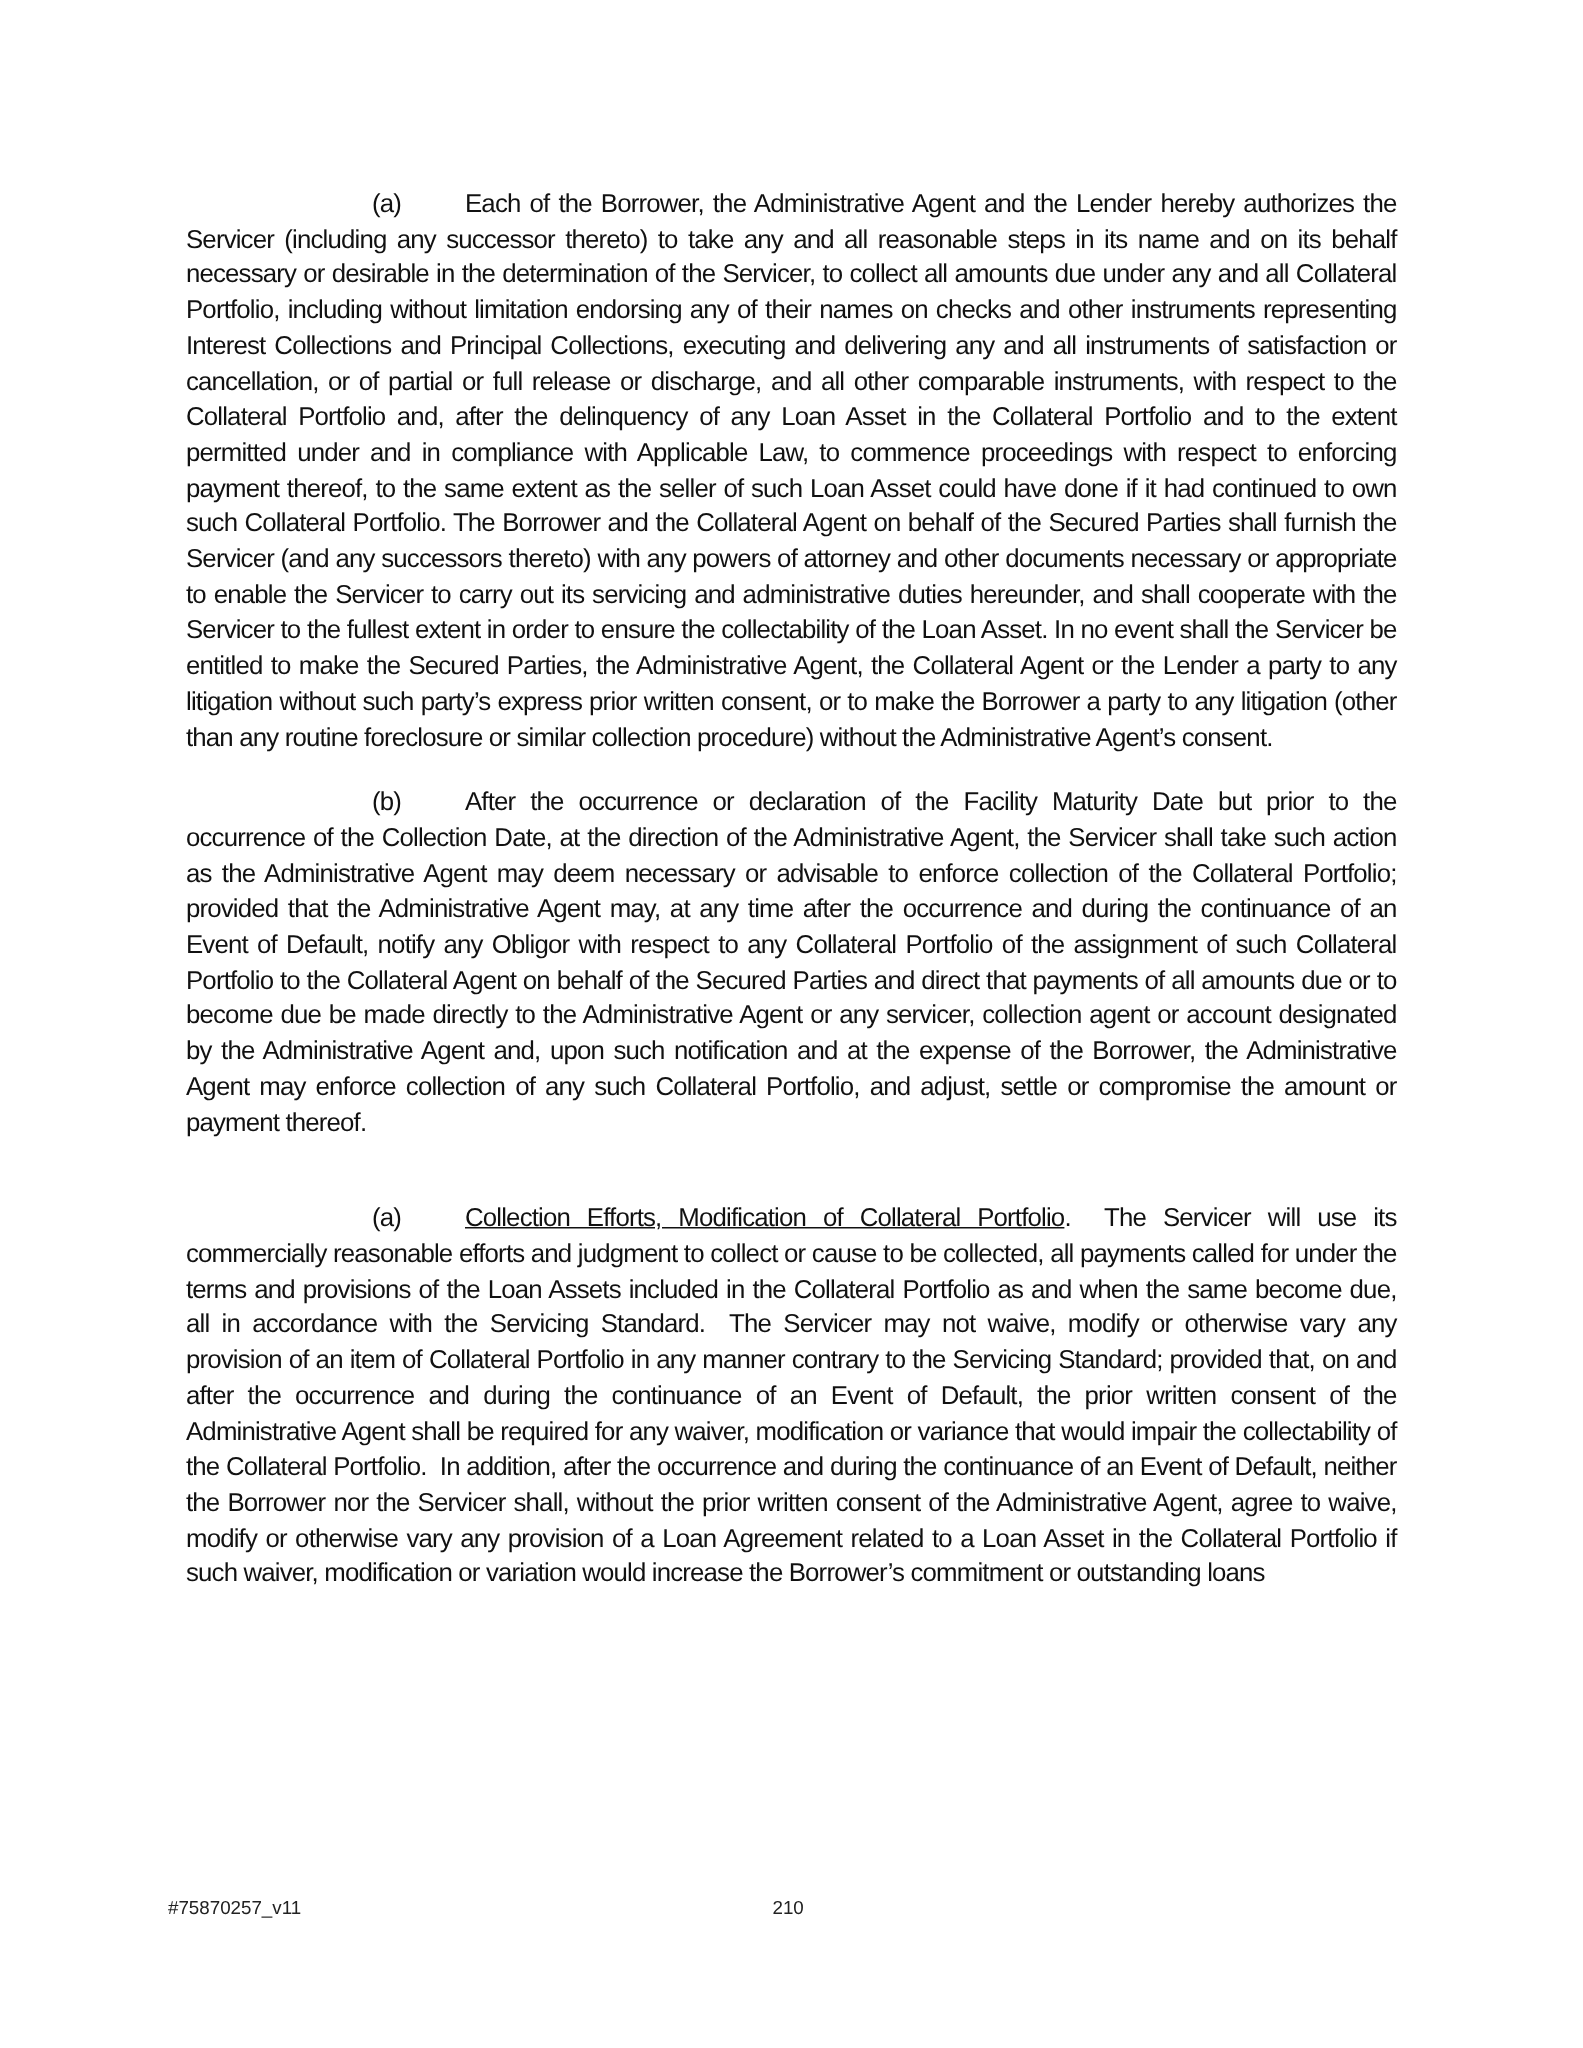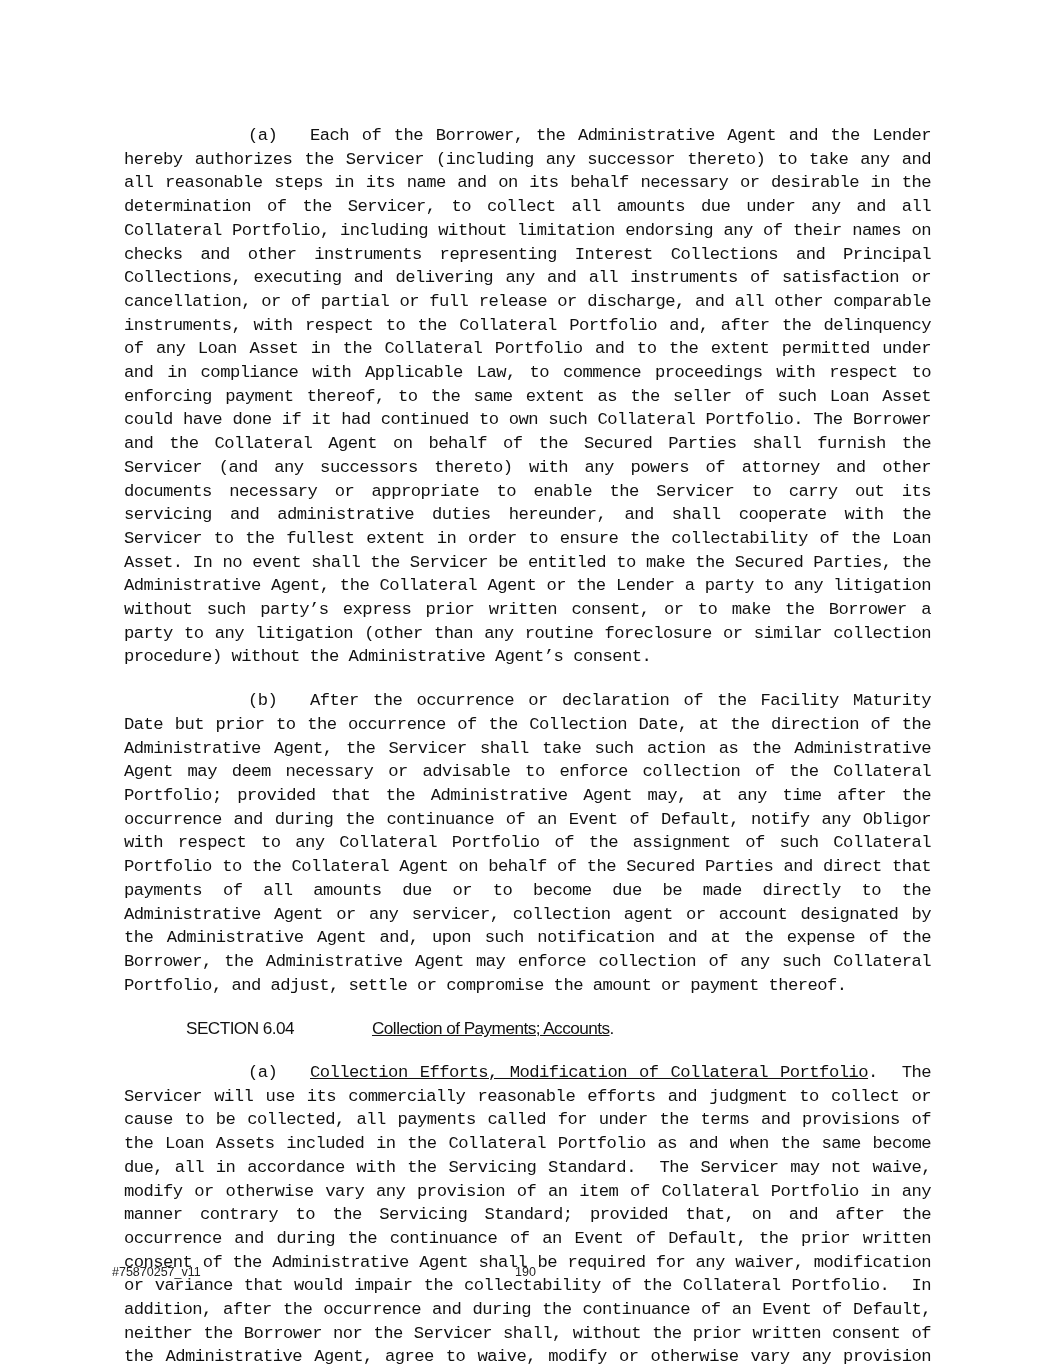--- a/index.html
+++ b/index.html
@@ -22,21 +22,20 @@
       font-family: "Liberation Sans", sans-serif;
       font-size: 17.2px;
       line-height: 23.7px;
       letter-spacing: -0.55px;
       word-spacing: 0px;
     }
     .para {
       margin: 0;
       text-align: justify;
       text-indent: 0;
-      font-family: Liberation Mono, monospace;
     }
     .para .lead {
       display: inline-block;
       width: 124px;
     }
     .para .enum {
       display: inline-block;
       width: 62px;
     }
     .gap {
@@ -76,22 +75,21 @@
 <div class="page">
 
   <p class="para"><span class="lead"></span><span class="enum">(a)</span><span>Each of the Borrower, the Administrative Agent and the Lender hereby authorizes the Servicer (including any successor thereto) to take any and all reasonable steps in its name and on its behalf necessary or desirable in the determination of the Servicer, to collect all amounts due under any and all Collateral Portfolio, including without limitation endorsing any of their names on checks and other instruments representing Interest Collections and Principal Collections, executing and delivering any and all instruments of satisfaction or cancellation, or of partial or full release or discharge, and all other comparable instruments, with respect to the Collateral Portfolio and, after the delinquency of any Loan Asset in the Collateral Portfolio and to the extent permitted under and in compliance with Applicable Law, to commence proceedings with respect to enforcing payment thereof, to the same extent as the seller of such Loan Asset could have done if it had continued to own such Collateral Portfolio.  The Borrower and the Collateral Agent on behalf of the Secured Parties shall furnish the Servicer (and any successors thereto) with any powers of attorney and other documents necessary or appropriate to enable the Servicer to carry out its servicing and administrative duties hereunder, and shall cooperate with the Servicer to the fullest extent in order to ensure the collectability of the Loan Asset.  In no event shall the Servicer be entitled to make the Secured Parties, the Administrative Agent, the Collateral Agent or the Lender a party to any litigation without such party’s express prior written consent, or to make the Borrower a party to any litigation (other than any routine foreclosure or similar collection procedure) without the Administrative Agent’s consent.</span></p>
 
   <div class="gap"></div>
 
   <p class="para"><span class="lead"></span><span class="enum">(b)</span><span>After the occurrence or declaration of the Facility Maturity Date but prior to the occurrence of the Collection Date, at the direction of the Administrative Agent, the Servicer shall take such action as the Administrative Agent may deem necessary or advisable to enforce collection of the Collateral Portfolio; provided that the Administrative Agent may, at any time after the occurrence and during the continuance of an Event of Default, notify any Obligor with respect to any Collateral Portfolio of the assignment of such Collateral Portfolio to the Collateral Agent on behalf of the Secured Parties and direct that payments of all amounts due or to become due be made directly to the Administrative Agent or any servicer, collection agent or account designated by the Administrative Agent and, upon such notification and at the expense of the Borrower, the Administrative Agent may enforce collection of any such Collateral Portfolio, and adjust, settle or compromise the amount or payment thereof.</span></p>
 
   <div class="gap"></div>
 
-  <p class="section-heading"><span class="sec-num">SECTION 6.04</span><span class="u">Collection of Payments; Accounts</span><span>.</span></p>
 
   <div class="gap"></div>
 
   <p class="para"><span class="lead"></span><span class="enum">(a)</span><span class="u">Collection Efforts, Modification of Collateral Portfolio</span><span>.</span><span style="white-space: pre-wrap;">  The Servicer will use its commercially reasonable efforts and judgment to collect or cause to be collected, all payments called for under the terms and provisions of the Loan Assets included in the Collateral Portfolio as and when the same become due, all in accordance with the Servicing Standard.  The Servicer may not waive, modify or otherwise vary any provision of an item of Collateral Portfolio in any manner contrary to the Servicing Standard; provided that, on and after the occurrence and during the continuance of an Event of Default, the prior written consent of the Administrative Agent shall be required for any waiver, modification or variance that would impair the collectability of the Collateral Portfolio.  In addition, after the occurrence and during the continuance of an Event of Default, neither the Borrower nor the Servicer shall, without the prior written consent of the Administrative Agent, agree to waive, modify or otherwise vary any provision of a Loan Agreement related to a Loan Asset in the Collateral Portfolio if such waiver, modification or variation would increase the Borrower’s commitment or outstanding loans</span></p>
 
 </div>
 
 <div class="footer-left">#75870257_v11</div>
-<div class="footer-center">190</div>
+<div class="footer-center">210</div>
 
 </body></html>

